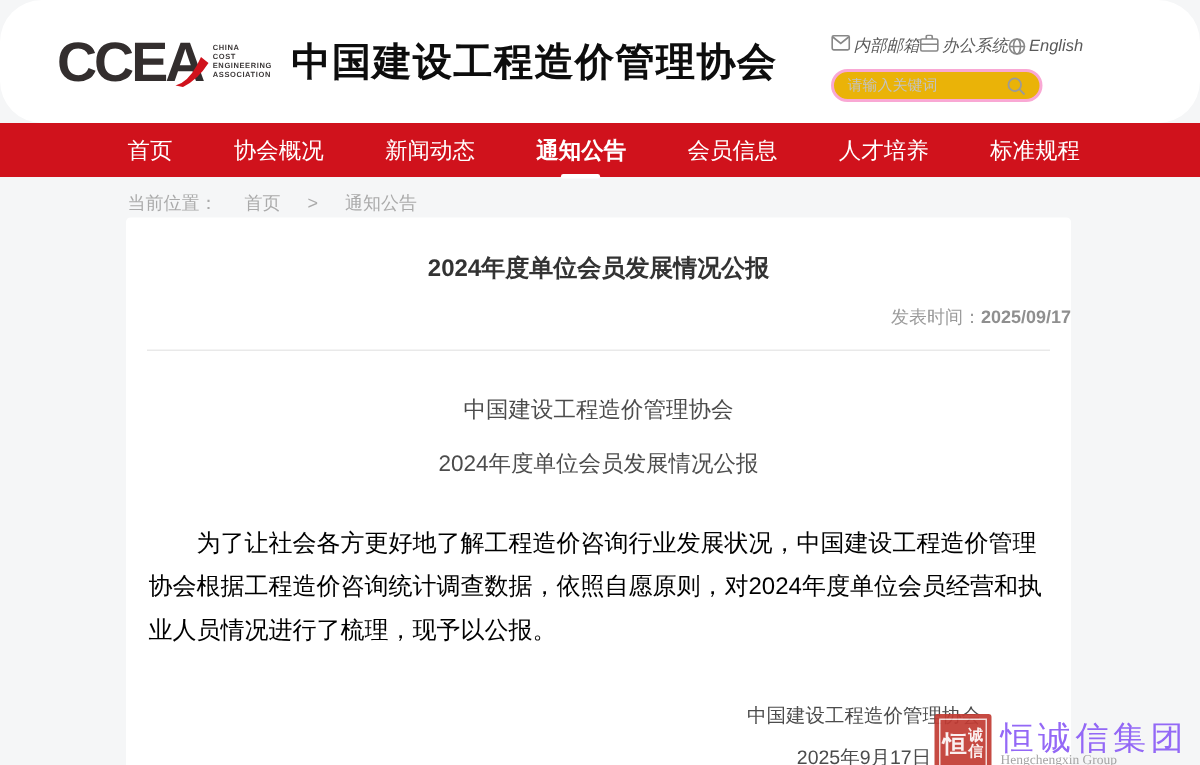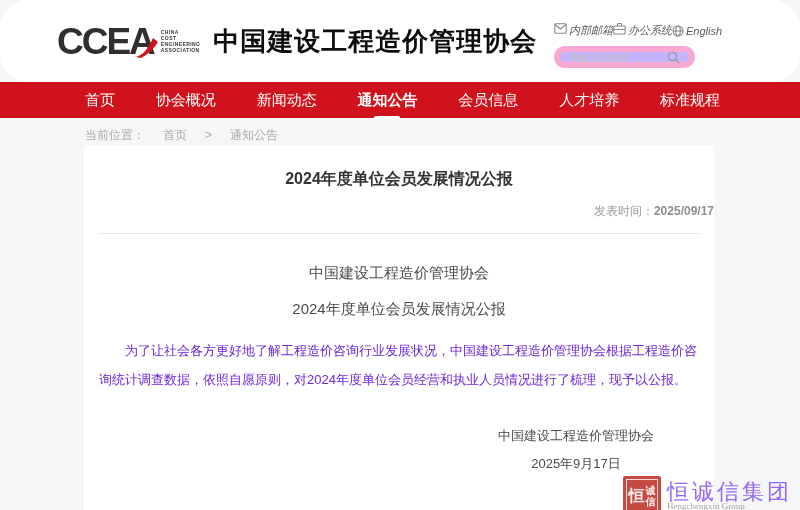--- a/index.html
+++ b/index.html
@@ -8,21 +8,21 @@
     font-family:"Liberation Sans","DejaVu Sans",sans-serif;
     background:#f5f6f7;
     position:relative;
     overflow:hidden;
     color:#333;
   }
   
   .header {
     height:82px; background:#ffffff;
     display:flex; align-items:center;
-    padding-left:57px; position:relative;border-radius:28px;
+    padding-left:38px; position:relative;border-radius:28px;
   }
   .logo { display:flex; align-items:center; cursor:pointer; }
   .logo-text {
     font-size:37px; font-weight:bold; color:#332e2e;
     letter-spacing:-2px; position:relative; line-height:1;
   }
   .logo-swoosh { position:absolute; right:-5px; bottom:0; }
   .logo-sub {
     margin-left:7px; display:flex; flex-direction:column;
     font-size:5px; font-weight:bold; color:#3c3838;
@@ -34,21 +34,21 @@
   }
   .utilities { position:absolute; right:105px; top:23px; width:141px; }
   .util-links {
     display:flex; justify-content:space-between; align-items:center;
     font-size:11px; color:#5a5a5a;
   }
   .util-link { display:flex; align-items:flex-start; gap:2px; cursor:pointer; white-space:nowrap;font-style:italic; }
   .util-link svg { display:block; }
   .searchbox {
     margin-top:8px; width:141px; height:22px;
-    border:6px solid #f9a8d4; border-radius:11px; background:#c4b5fd;
+    border:2px solid #f9a8d4; border-radius:11px; background:#eab308;
     display:flex; align-items:center; padding:0 9px;
   }
   .searchbox input {
     border:none; outline:none; flex:1; min-width:0;
     font-size:10px; color:#333; background:transparent;
     font-family:"Liberation Sans","DejaVu Sans",sans-serif;
   }
   .searchbox input::placeholder { color:#c3c3c3; }
   .searchbox svg { cursor:pointer; flex:none; }
   
@@ -78,21 +78,21 @@
     width:630px; height:365px; background:#ffffff;
     border-radius:3px 3px 0 0;
   }
   .art-title { margin-top:24px; text-align:center; font-size:16px; font-weight:bold; color:#333; }
   .art-meta  { margin-top:13px; text-align:right; font-size:12px; color:#9b9b9b; }
   .art-meta b { font-weight:bold; color:#8f8f8f; }
   .divider   { margin:13px 14px 0; border-top:1px solid #e9e9e9; }
   .art-h1 { margin-top:30px; text-align:center; font-size:15px; color:#4c4c4c; }
   .art-h2 { margin-top:17px; text-align:center; font-size:15px; color:#4c4c4c; }
   .art-p  {
-    margin:17px 15px 0; font-size:13px; color:#6d28d9;
+    margin:29px 15px 0; font-size:16px; color:#000000;
     line-height:29px; text-indent:2em;
   }
   .attachment { margin:21px 15px 0; font-size:13px; color:#333; text-indent:2em; }
   .attachment a { color:#3aa3df; text-decoration:underline; cursor:pointer; }
   .signature { margin-top:28px; text-align:right; padding-right:60px; }
   .sign-inner {
     display:inline-block; text-align:center;
     font-size:13px; color:#4c4c4c; line-height:28px;
   }
   

